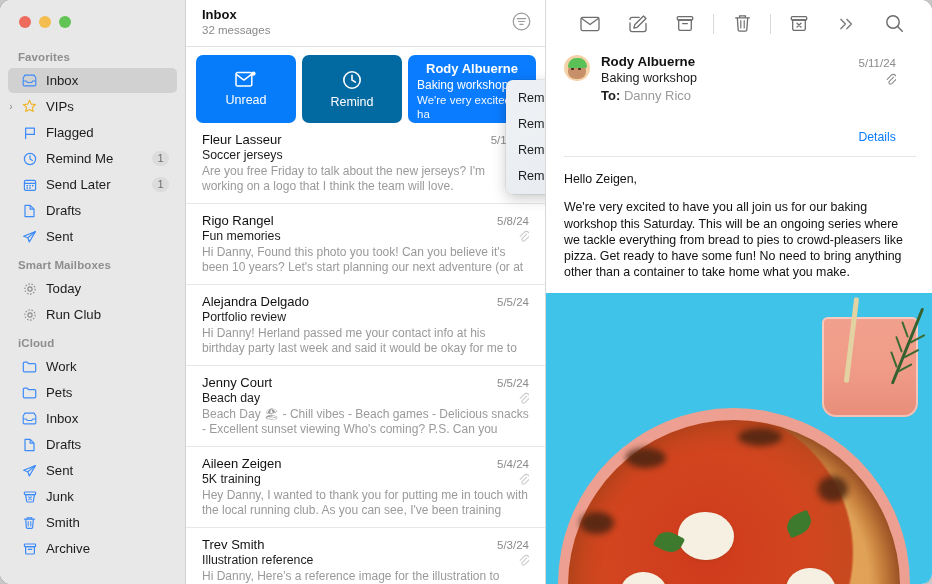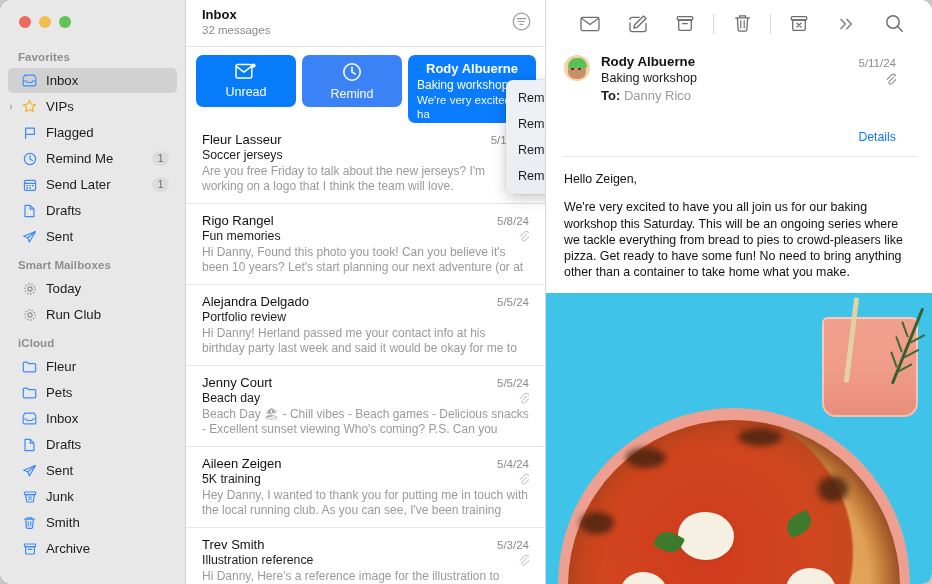--- a/index.html
+++ b/index.html
@@ -113,32 +113,32 @@
 
   .swipe-row {
     height: 76px;
     display: flex;
     gap: 6px;
     padding: 8px 0 0 10px;
     position: relative;
     background: #fff;
   }
   .swipe-btn {
-    width: 100px; height: 52px;
+    width: 100px; height: 68px;
     border-radius: 7px;
     display: flex;
     flex-direction: column;
     align-items: center;
     justify-content: center;
     gap: 5px;
     color: #fff;
     font-size: 12.5px;
   }
   .swipe-btn.unread { background: #067cfb; }
-  .swipe-btn.remind { background: #3b82f6; }
+  .swipe-btn.remind { background: #0369a1; }
 
   .sel-row {
     position: absolute;
     left: 222px; top: 8px;
     width: 128px; height: 68px;
     background: #0a7cff;
     border-radius: 7px;
     color: #fff;
     padding: 6px 9px 0 9px;
     overflow: hidden;
@@ -448,21 +448,21 @@
     </div>
 
     <div class="sb-section">iCloud</div>
 
     <div class="sb-item">
       <span class="ic">
         <svg class="i" width="15" height="13" viewBox="0 0 15 13">
             <path d="M1.3 3.2a1 1 0 0 1 1-1h3l1.2 1.4h6.2a1 1 0 0 1 1 1v6.2a1 1 0 0 1-1 1H2.3a1 1 0 0 1-1-1z" fill="none" stroke="#3d8bf7" stroke-width="1.2" stroke-linejoin="round"></path>
           </svg>
       </span>
-      <span class="lbl">Fleur</span>
+      <span class="lbl">Work</span>
     </div>
 
     <div class="sb-item">
       <span class="ic">
         <svg class="i" width="15" height="13" viewBox="0 0 15 13">
             <path d="M1.3 3.2a1 1 0 0 1 1-1h3l1.2 1.4h6.2a1 1 0 0 1 1 1v6.2a1 1 0 0 1-1 1H2.3a1 1 0 0 1-1-1z" fill="none" stroke="#3d8bf7" stroke-width="1.2" stroke-linejoin="round"></path>
           </svg>
       </span>
       <span class="lbl">Pets</span>
     </div>

